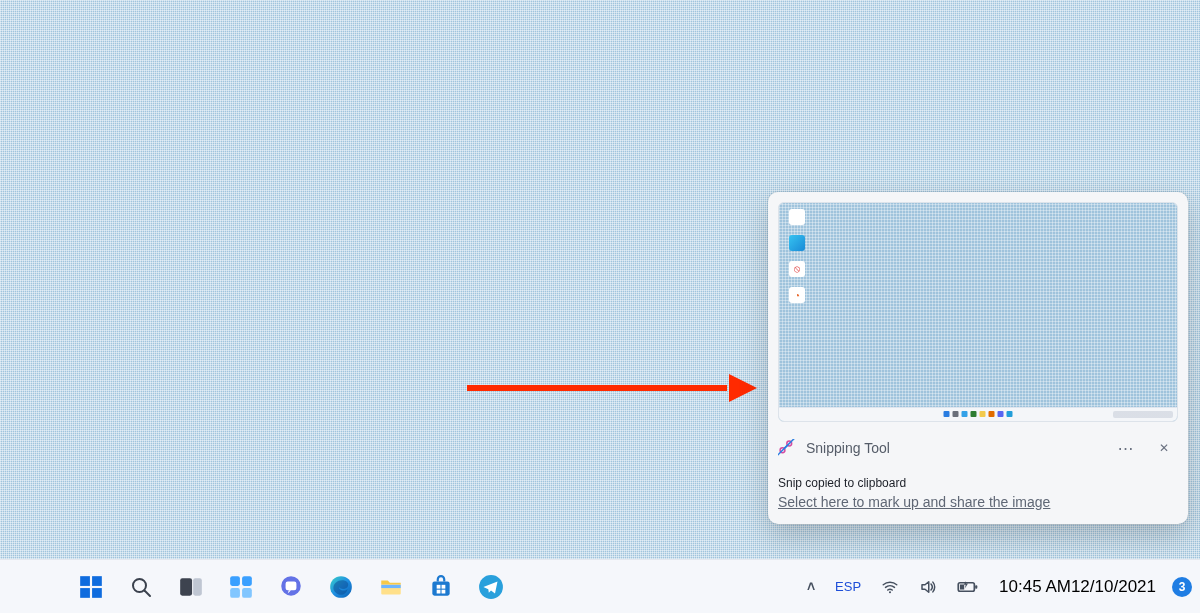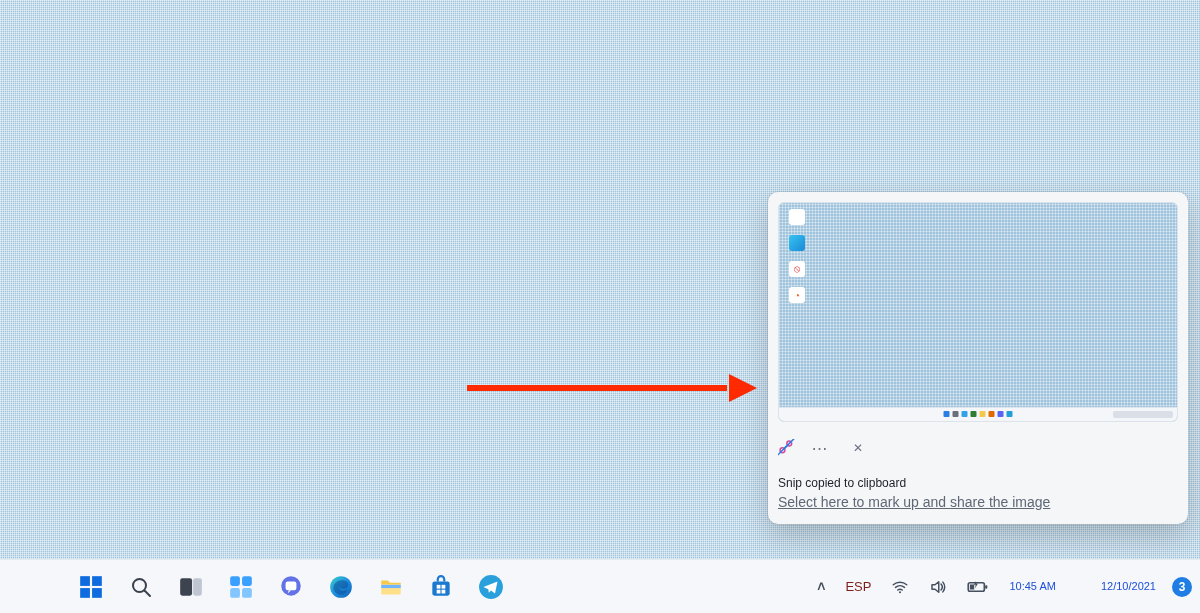--- a/index.html
+++ b/index.html
@@ -127,24 +127,24 @@
   .tb-btn svg{display:block}
 
   .tb-right{
     position:absolute; right:8px; display:flex; align-items:center; gap:12px;
     height:100%;
   }
   .tray-btn{
     border:none;background:transparent;height:42px;padding:0 4px;border-radius:6px;
     display:flex;align-items:center;justify-content:center;cursor:pointer;color:#46505f;
   }
-  .lang{font-size:13px;color:#7f1d1d;}
+  .lang{font-size:13px;color:#1d4ed8;}
   .clock{
-    text-align:right; line-height:1.15; color:#1d4ed8;
-    font-size:11px; padding:0 4px;gap:45px;
+    text-align:right; line-height:1.15; color:#000000;
+    font-size:17px; padding:0 4px;
   }
   .badge{
     width:20px;height:20px;border-radius:50%;
     background:#1f7de3;color:#fff;font-size:12px;font-weight:600;
     display:flex;align-items:center;justify-content:center;
   }
 </style>
 </head>
 <body>
 
@@ -181,20 +181,21 @@
 
     <div class="notif-header">
       <span class="snip-icon">
         <svg width="18" height="18" viewBox="0 0 24 24">
           <circle cx="6" cy="15" r="3.2" fill="none" stroke="#d54a9f" stroke-width="2"></circle>
           <circle cx="15" cy="6" r="3.2" fill="none" stroke="#d54a9f" stroke-width="2"></circle>
           <path d="M8.5 12.5 L23 -2" stroke="#2a7de1" stroke-width="2"></path>
           <path d="M12.5 8.5 L-2 23" stroke="#2a7de1" stroke-width="2"></path>
         </svg>
       </span>
+      <span class="notif-app">Snipping Tool</span>
       <button class="notif-menu">
         <span style="font-size:16px;letter-spacing:1px">⋯</span>
       </button>
       <button class="notif-close">
         <span style="font-size:12px">✕</span>
       </button>
     </div>
 
     <div class="notif-title">Snip copied to clipboard</div>
     <div class="notif-sub">Select here to mark up and share the image</div>

